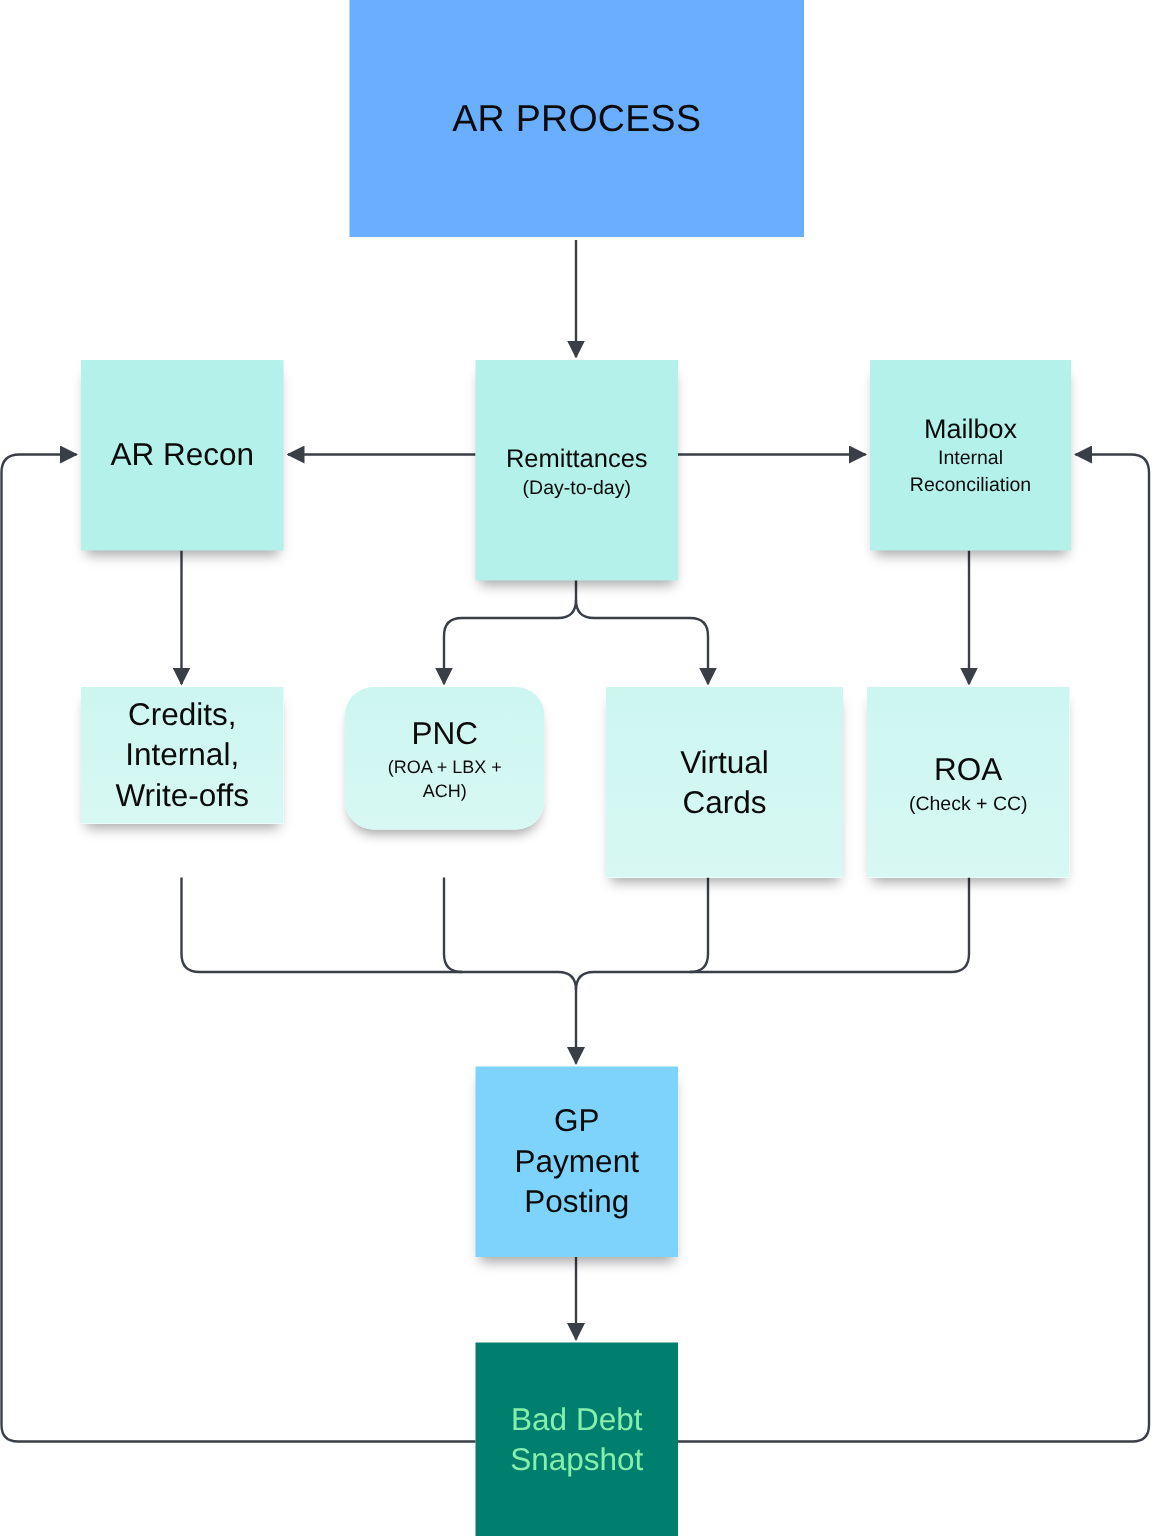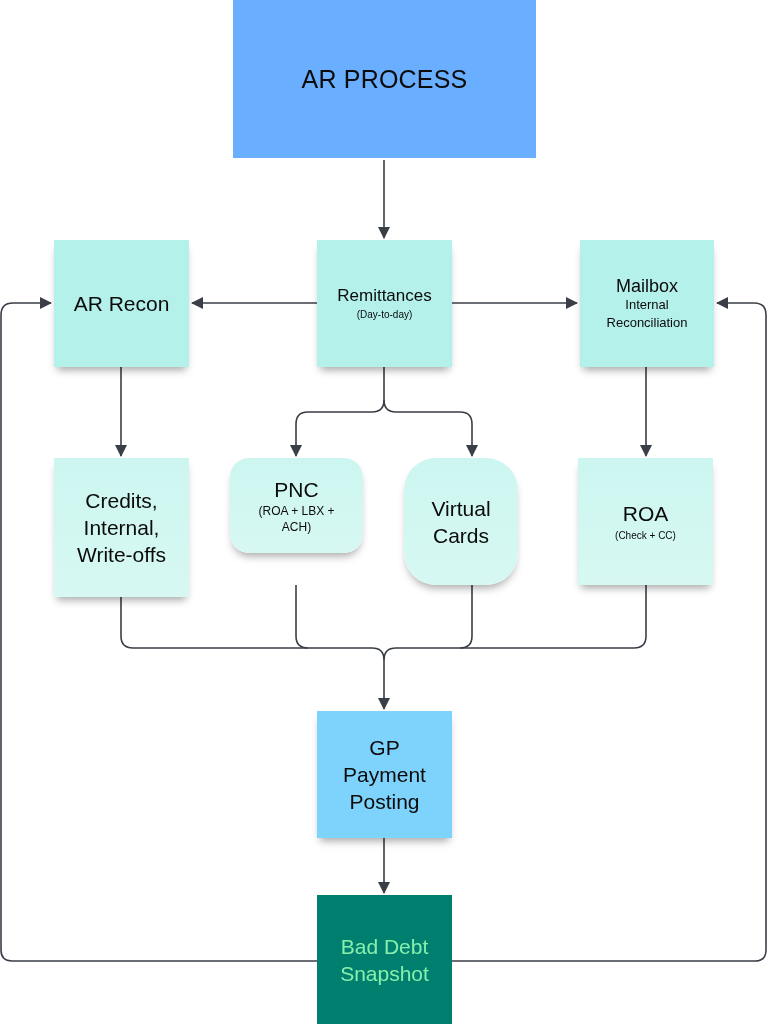--- a/index.html
+++ b/index.html
@@ -13,31 +13,31 @@
     position: absolute; box-sizing: border-box;
     display: flex; flex-direction: column; align-items: center; justify-content: center;
     text-align: center; color: #0b0b0b; font-weight: normal;
   }
   .sticky { box-shadow: 0 6px 8px -3px rgba(0,0,0,0.35); }
   .title-node { left: 233px; top: 0; width: 303px; height: 158px; background: #6aaeff; }
   .title-node .t1 { font-size: 25px; letter-spacing: 0.2px; }
   .teal { background: #b4f1ea; }
   .teal-light { background: linear-gradient(#cdf6f0, #d7f8f3); }
   .n-arrecon { left: 54px; top: 240px; width: 135px; height: 127px; }
-  .n-remit { left: 317px; top: 240px; width: 135px; height: 127px; }
+  .n-remit { left: 317px; top: 240px; width: 135px; height: 147px; }
   .n-mailbox { left: 580px; top: 240px; width: 134px; height: 127px; }
-  .n-credits { left: 54px; top: 458px; width: 135px; height: 139px; }
+  .n-credits { left: 54px; top: 458px; width: 135px; height: 91px; }
   .n-pnc { left: 230px; top: 458px; width: 133px; height: 95px; border-radius: 19px; }
-  .n-virtual { left: 404px; top: 458px; width: 114px; height: 127px; border-radius: 32px; }
+  .n-virtual { left: 404px; top: 458px; width: 158px; height: 127px; }
   .n-roa { left: 578px; top: 458px; width: 135px; height: 127px; }
   .n-gp { left: 317px; top: 711px; width: 135px; height: 127px; background: #7dd3fc; }
   .n-bad { left: 317px; top: 895px; width: 135px; height: 129px; background: #007f6e; color: #86efac; }
   .big { font-size: 21px; line-height: 27px; }
   .med { font-size: 17px; line-height: 21px; }
-  .sm { font-size: 10px; line-height: 17px; }
+  .sm { font-size: 13px; line-height: 17px; }
   .xs { font-size: 12px; line-height: 16px; }
   .mailbox-main { font-size: 18px; line-height: 20px; }
   .mailbox-sub { font-size: 13px; line-height: 18px; }
 </style>
 </head>
 <body>
 
 <svg id="connectors" xmlns="http://www.w3.org/2000/svg">
   <defs>
     <marker id="arrow" markerWidth="12" markerHeight="12" refX="11" refY="6" orient="auto" markerUnits="userSpaceOnUse">

